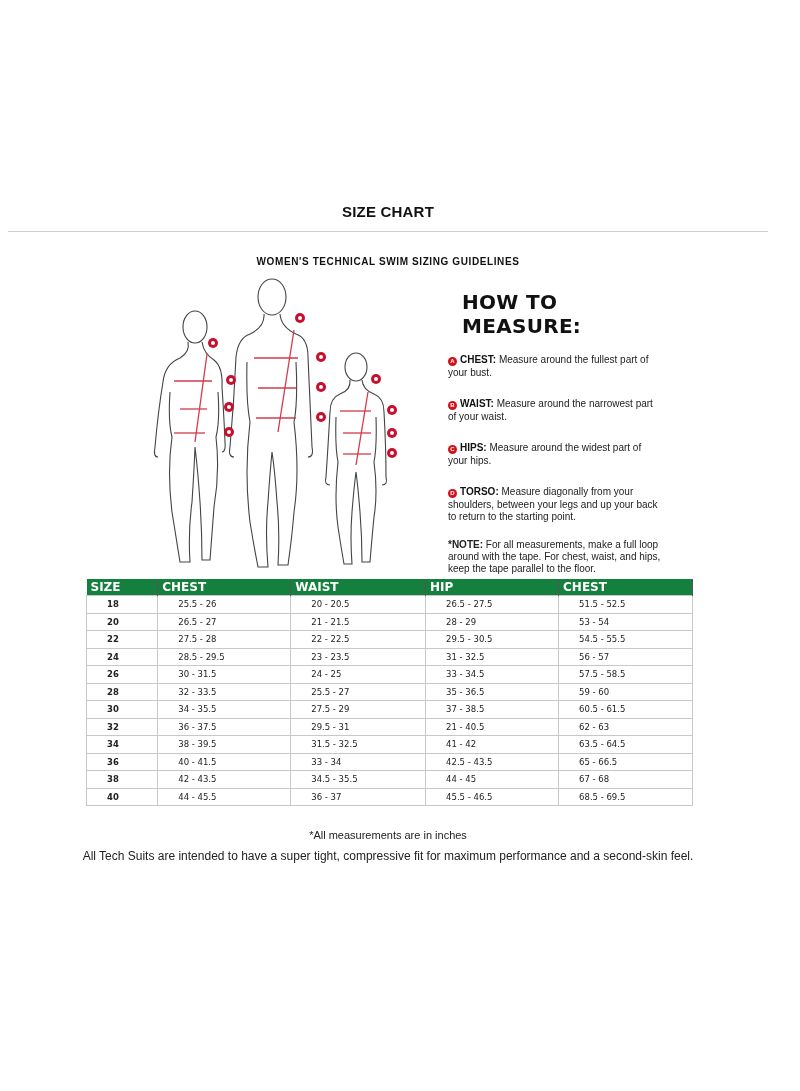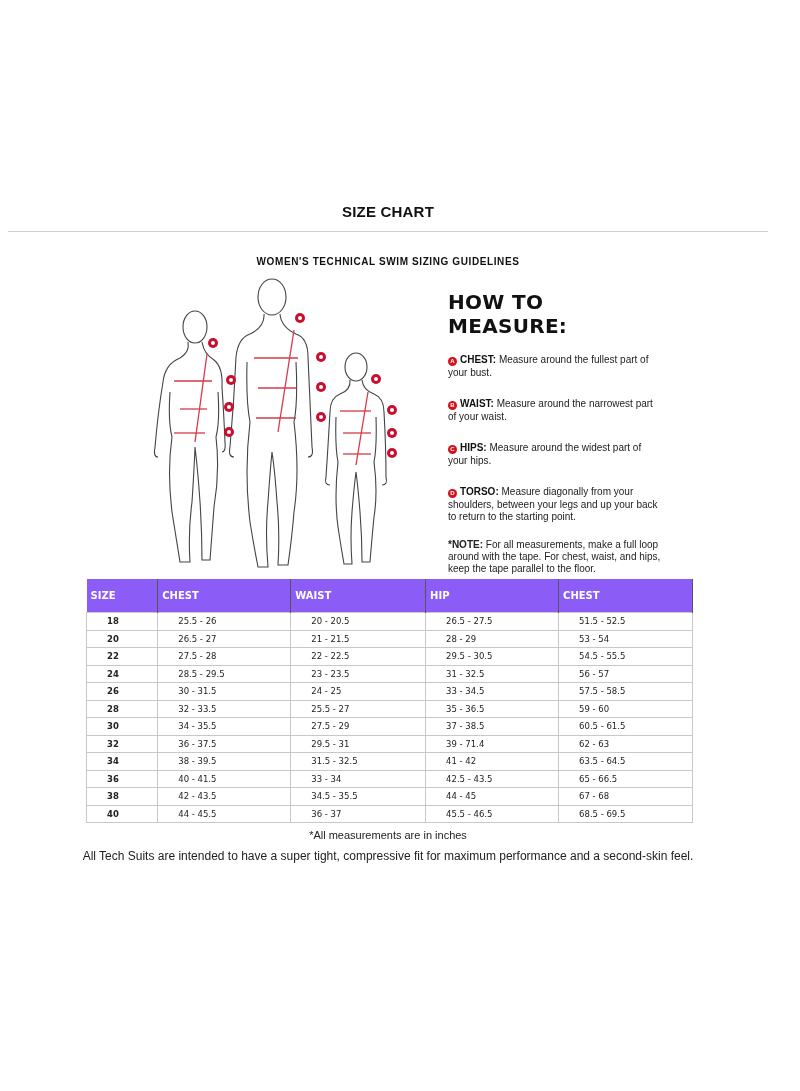--- a/index.html
+++ b/index.html
@@ -2,28 +2,28 @@
 <html><head>
 <meta charset="utf-8">
 <style>
   html, body { margin:0; padding:0; background:#ffffff; }
   body { width:800px; height:1091px; position:relative; overflow:hidden; font-family:"Liberation Sans", sans-serif; color:#111; }
   .title { position:absolute; top:203px; left:0; width:776px; text-align:center; font-size:15px; font-weight:bold; letter-spacing:0.2px; }
   .rule { position:absolute; top:231px; left:8px; width:760px; height:1px; background:#cfcfcf; }
   .subtitle { position:absolute; top:256px; left:0; width:776px; text-align:center; font-size:10px; font-weight:bold; letter-spacing:0.6px; }
   .figures { position:absolute; top:272px; left:150px; width:275px; height:300px; }
   .measure { position:absolute; top:290px; left:448px; width:215px; }
-  .measure h2 { margin:0 0 16px 0; font-size:20px; font-weight:900; letter-spacing:0.3px; font-family:"DejaVu Sans", sans-serif; }
+  .measure h2 { margin:0 0 16px 14px; font-size:20px; font-weight:900; letter-spacing:0.3px; font-family:"DejaVu Sans", sans-serif; }
   .m-item { font-size:10px; line-height:12.5px; margin-bottom:19px; color:#222; }
   .m-item .badge { display:inline-block; width:9px; height:9px; border-radius:50%; background:#d0121b; color:#fff; font-size:6px; line-height:9px; text-align:center; font-weight:bold; vertical-align:0px; margin-right:3px; }
   .m-item b { font-weight:bold; color:#111;margin-top:36px; }
   .note { font-size:10px; line-height:12px; color:#222; margin-top:-4px; }
   .note b { font-weight:bold; }
   table.sizes { position:absolute; top:579px; left:86px; width:607px; border-collapse:collapse; font-size:8.5px; font-family:"DejaVu Sans", sans-serif; }
-  table.sizes th { background:#8b5cf6; color:#fff; text-align:left; font-weight:bold; padding:0 4px; height:33px; font-size:10px; border-right:1px solid #555; }
+  table.sizes th { background:#15803d; color:#fff; text-align:left; font-weight:bold; padding:0 4px; height:16px; font-size:12px; border-right:1px solid #555; }
   table.sizes td { height:16.5px; padding:0 20px; border:1px solid #c8c8c8; color:#222; }
   table.sizes td:first-child { font-weight:bold; }
   .col-size { width:64px; } .col-chest { width:129px; } .col-waist { width:131px; } .col-hip { width:129px; } .col-torso { width:130px; }
   .foot1 { position:absolute; top:829px; left:0; width:776px; text-align:center; font-size:11px; color:#222; }
   .foot2 { position:absolute; top:849px; left:0; width:776px; text-align:center; font-size:12px; color:#222; }
 </style>
 </head>
 <body>
 
 <div class="title">SIZE CHART</div>
@@ -179,21 +179,21 @@
         <td>30</td>
         <td>34 - 35.5</td>
         <td>27.5 - 29</td>
         <td>37 - 38.5</td>
         <td>60.5 - 61.5</td>
       </tr>
     <tr>
         <td>32</td>
         <td>36 - 37.5</td>
         <td>29.5 - 31</td>
-        <td>39 - 71.4</td>
+        <td>21 - 40.5</td>
         <td>62 - 63</td>
       </tr>
     <tr>
         <td>34</td>
         <td>38 - 39.5</td>
         <td>31.5 - 32.5</td>
         <td>41 - 42</td>
         <td>63.5 - 64.5</td>
       </tr>
     <tr>

